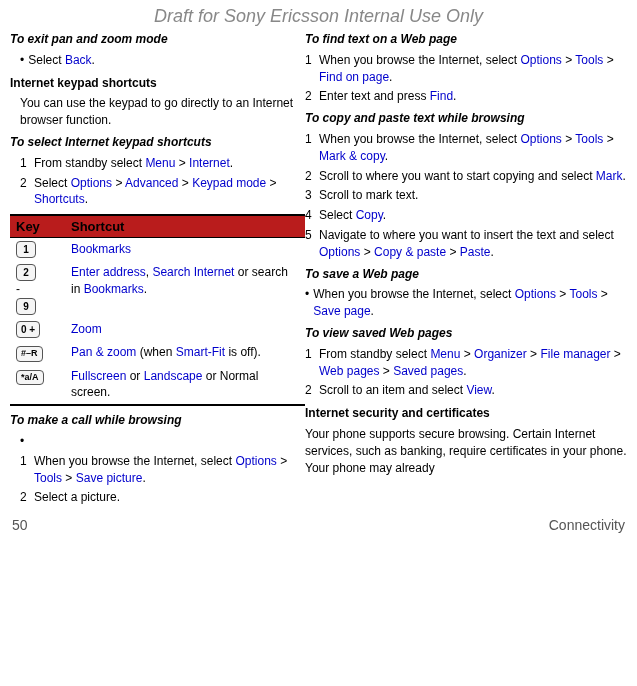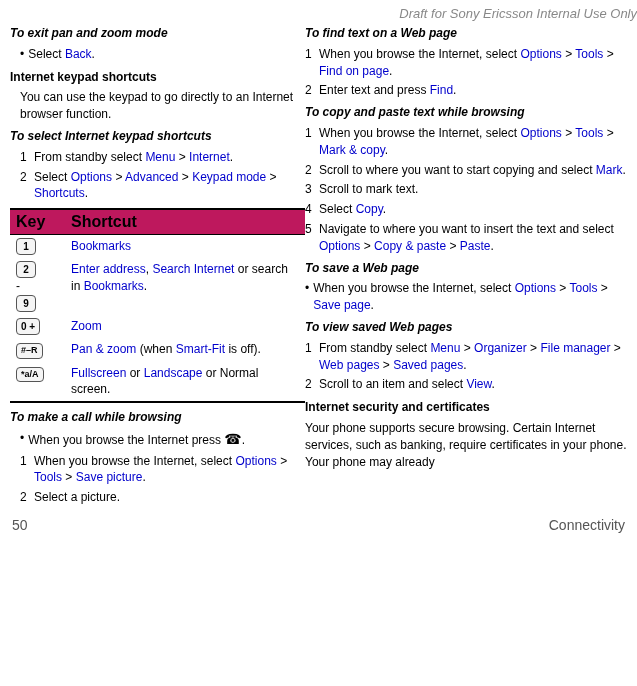--- a/index.html
+++ b/index.html
@@ -6,22 +6,22 @@
     body {
       width: 637px;
       height: 686px;
       background: #fff;
       font-family: Arial, Helvetica, sans-serif;
       font-size: 12px;
       color: #000;
       overflow: hidden;
     }
     .page-header {
-      text-align: right;
-      font-size: 13px;
+      text-align: center;
+      font-size: 18px;
       color: #888;
       padding: 6px 0 4px 0;
       font-style: italic;
     }
     .content-wrapper {
       display: flex;
       flex-direction: row;
       padding: 0 10px;
     }
     .left-col {
@@ -40,27 +40,27 @@
     .bullet-item { display: flex; gap: 4px; margin-bottom: 3px; line-height: 1.4; }
     .bullet { flex-shrink: 0; }
 
     
     .shortcut-table {
       width: 100%;
       border-collapse: collapse;
       margin: 6px 0;
     }
     .shortcut-table th {
-      background: #be185d;
+      background: #b91c1c;
       text-align: left;
       font-weight: bold;
       border-top: 2px solid #000;
       border-bottom: 1px solid #000;
       padding: 3px 6px;
-      font-size: 16px;
+      font-size: 13px;
     }
     .shortcut-table td {
       padding: 3px 6px;
       vertical-align: top;
       line-height: 1.4;
     }
     .shortcut-table tr:last-child td {
       border-bottom: 2px solid #000;
     }
     .key-cell {
@@ -149,21 +149,20 @@
         <tr>
           <td class="key-cell"><span class="key-badge key-badge-small">*a/A</span></td>
           <td><span class="blue">Fullscreen</span> or <span class="blue">Landscape</span> or <span>Normal screen</span>.</td>
         </tr>
       </tbody>
     </table>
 
     <p class="bold-italic" style="margin-top:5px;">To make a call while browsing</p>
     <div class="bullet-item indent">
       <span class="bullet">•</span>
-      <span>When you browse the Internet press <span style="font-size:14px;">☎</span>.</span>
     </div>
 
     <div class="numbered-item indent">
       <span class="num">1</span>
       <span>When you browse the Internet, select <span class="blue">Options</span> &gt; <span class="blue">Tools</span> &gt; <span class="blue">Save picture</span>.</span>
     </div>
     <div class="numbered-item indent">
       <span class="num">2</span>
       <span>Select a picture.</span>
     </div>

